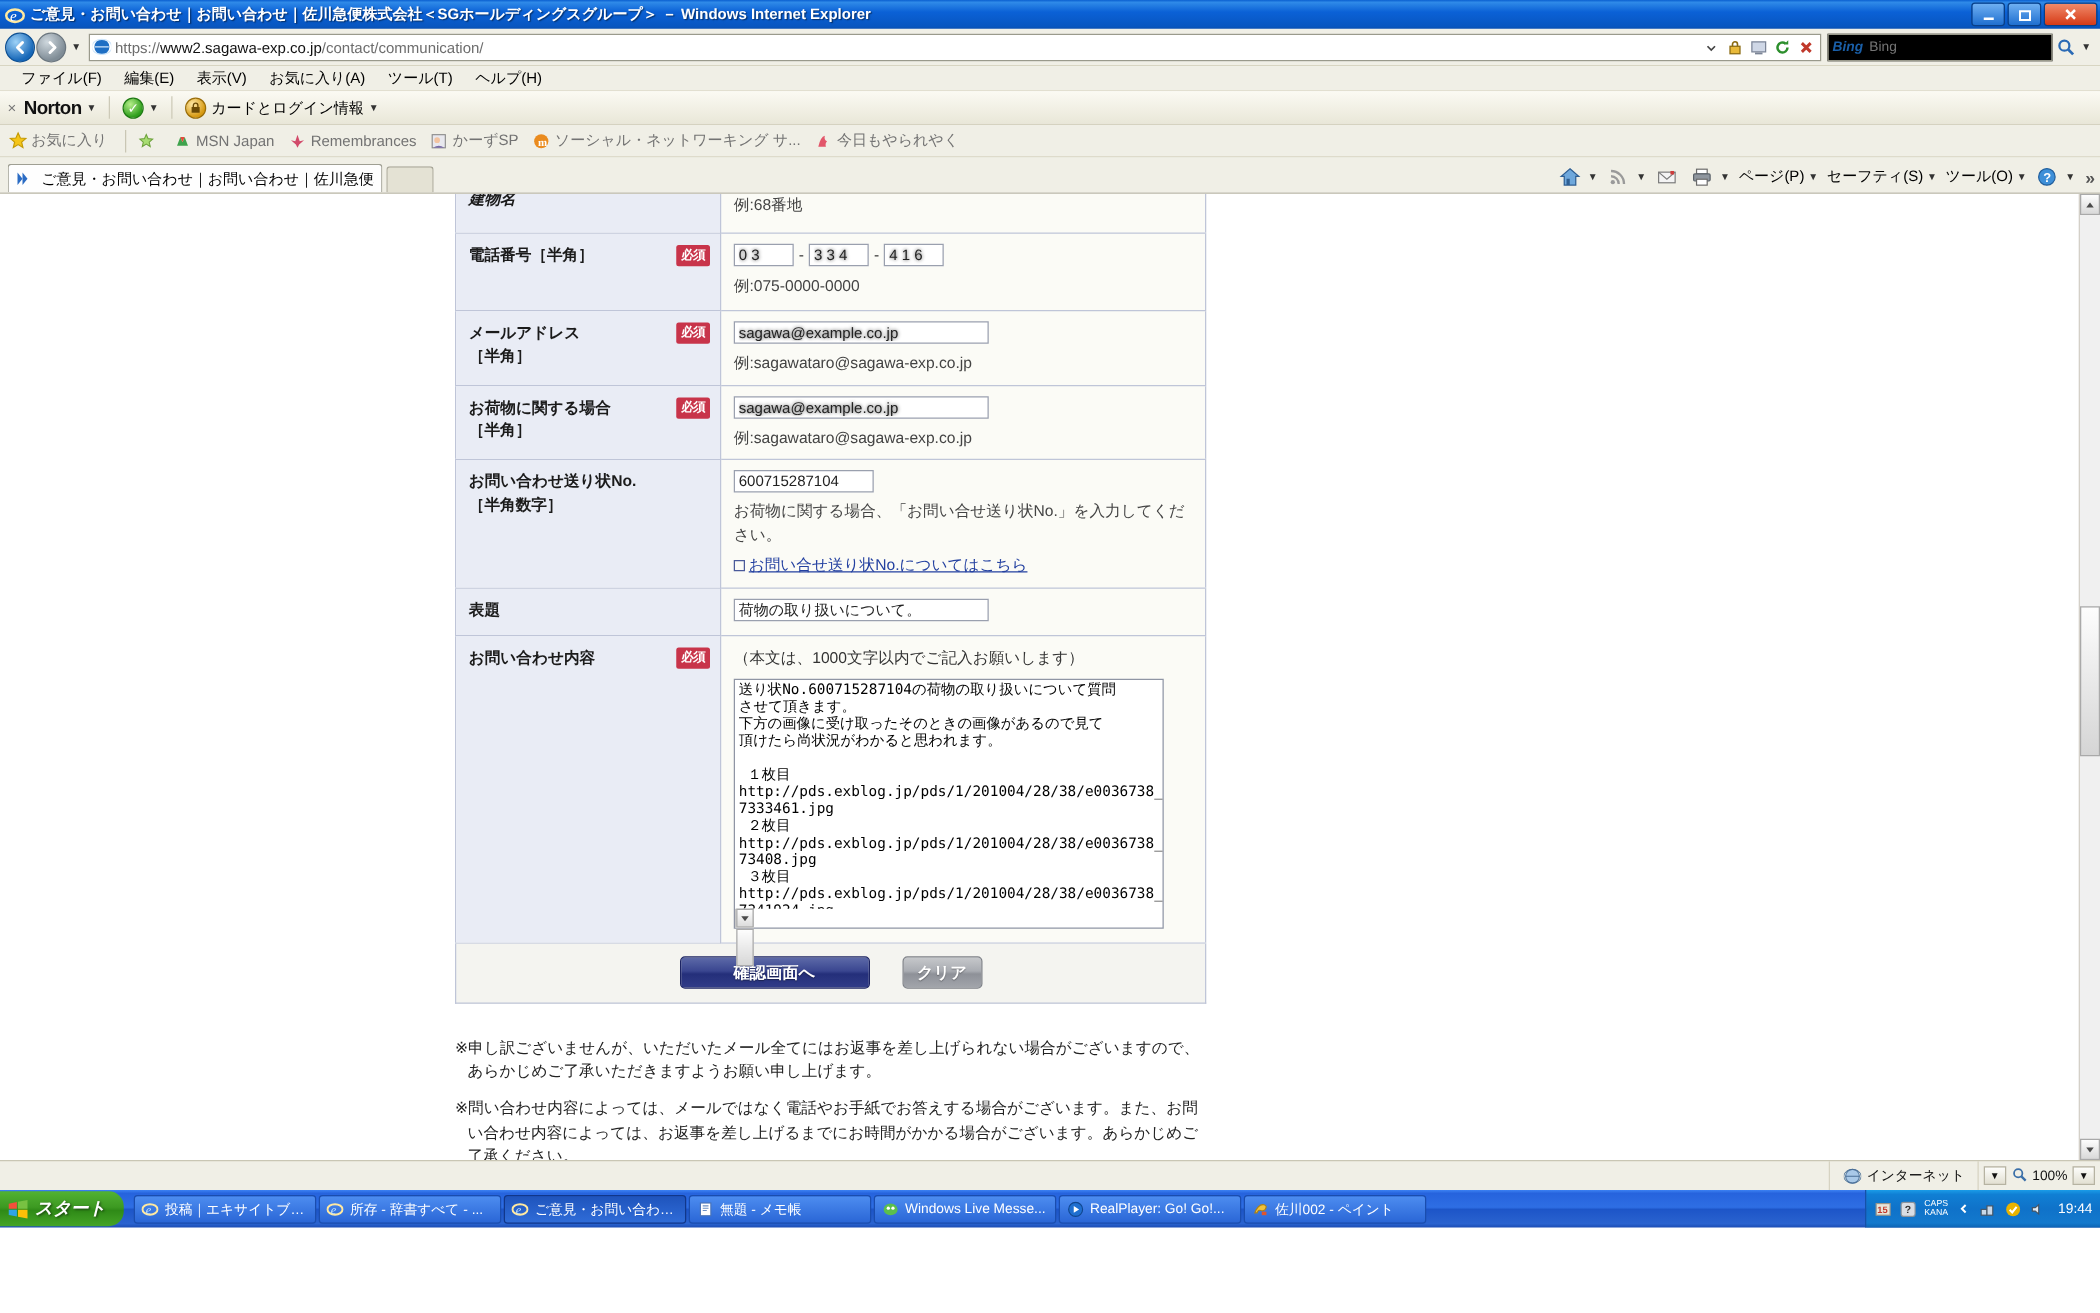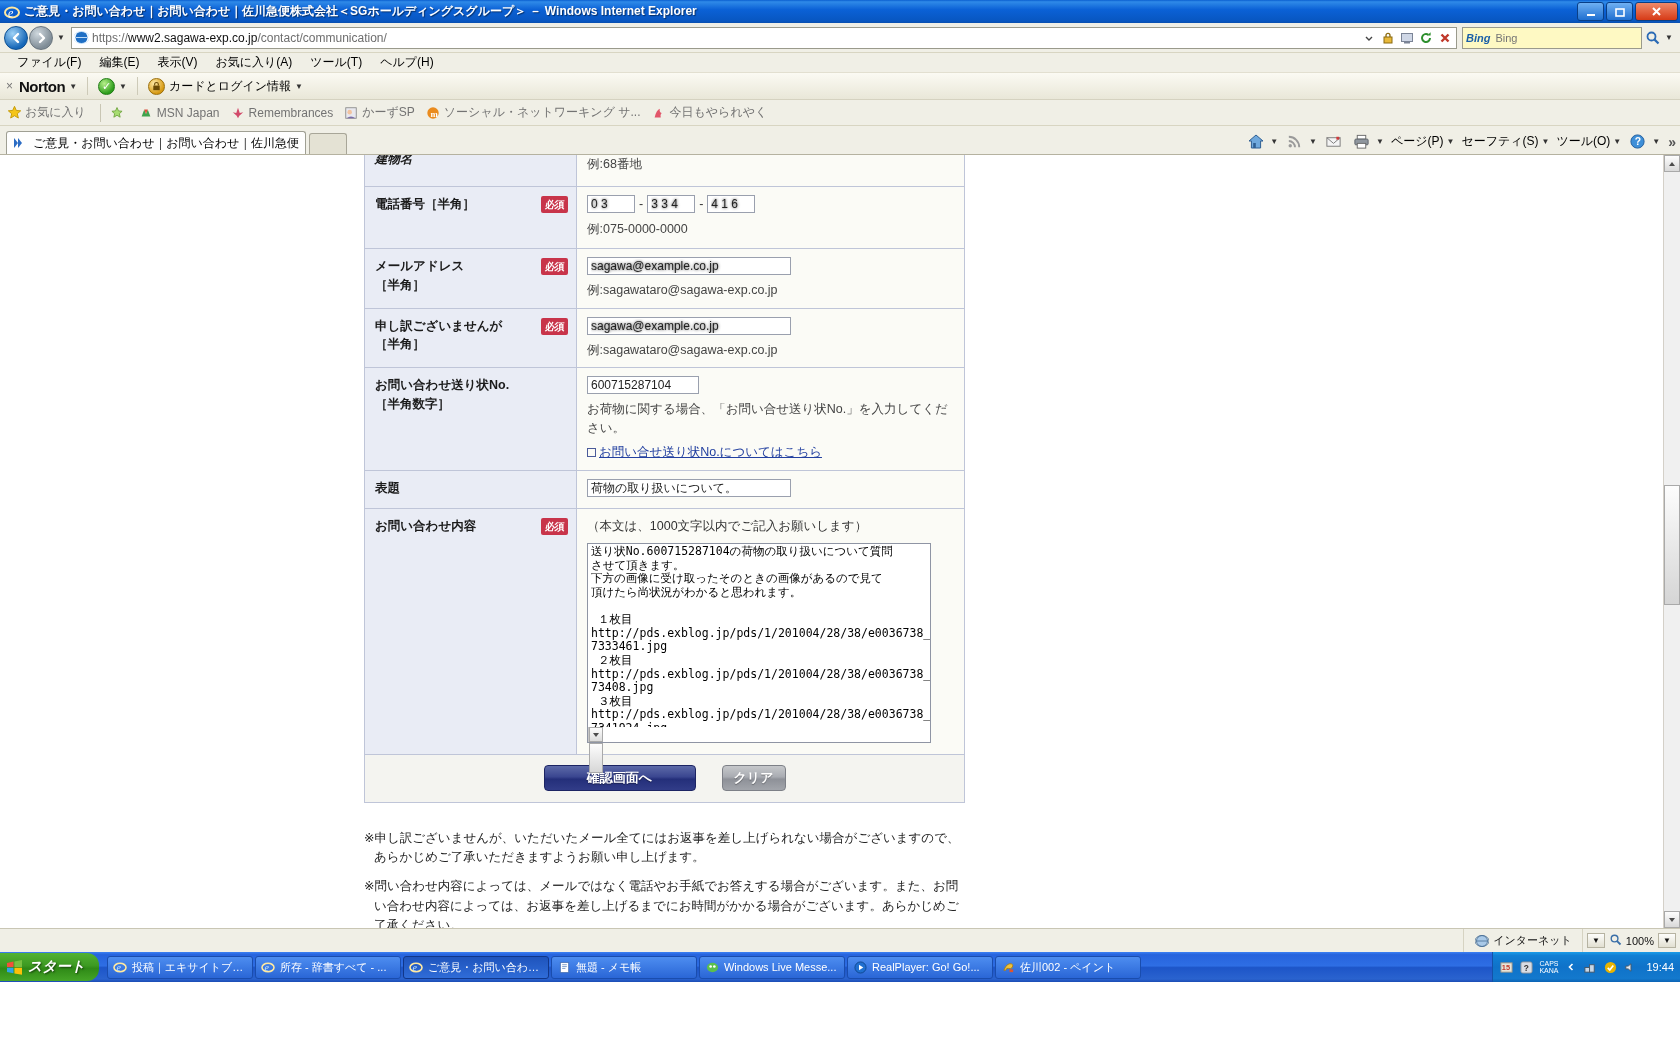--- a/index.html
+++ b/index.html
@@ -37,21 +37,21 @@
   .nav-drop{ width:14px;height:20px; display:flex;align-items:center;justify-content:center; color:#333; font-size:8px;}
   .urlbox{
     flex:1; height:22px; background:#fff; border:1px solid #9a9a8c; margin:0 3px;
     display:flex; align-items:center; padding:0 2px; overflow:hidden;
   }
   .url-globe{ width:15px;height:15px;margin-right:3px;flex:0 0 auto;}
   .url-text{ font-size:12px; color:#111; white-space:nowrap; flex:1; overflow:hidden;}
   .url-text .dim{ color:#6d6d6d; }
   .url-ico{ width:17px;height:18px;margin:0 1px;flex:0 0 auto;display:flex;align-items:center;justify-content:center;}
   .searchbox{
-    width:180px;height:22px;background:#fef9c3;border:1px solid #9a9a8c;display:flex;align-items:center;
+    width:180px;height:22px;background:#000000;border:1px solid #9a9a8c;display:flex;align-items:center;
     padding:0 3px; margin-left:2px;
   }
   .searchbox .bing{ font-size:11px;color:#1a5fa8;font-weight:bold;font-style:italic;margin-right:3px;}
   .searchbox input{ border:0;outline:0;font-size:11px;color:#888;width:100%;font-family:inherit;background:transparent;}
   .mag{ width:18px;height:18px;display:flex;align-items:center;justify-content:center;margin-left:2px;}
 
   
   .menubar{ height:20px;background:#f0efe6;display:flex;align-items:center;padding-left:8px;
     border-bottom:1px solid #e2dfd0; }
   .menubar .mi{ font-size:12px;color:#000;padding:2px 9px;white-space:nowrap;}
@@ -497,21 +497,21 @@
             <span class="req">必須</span>
           </td>
           <td class="val">
             <input class="txt blur" style="width: 204px; margin-bottom: 6px;" type="text" value="sagawa@example.co.jp">
             <div class="ex">例:sagawataro@sagawa-exp.co.jp</div>
           </td>
         </tr>
 
         <tr>
           <td class="lbl" style="height:59px;">
-            <div>申し訳ございませんが</div>
+            <div>お荷物に関する場合</div>
             <div>［半角］</div>
             <span class="req">必須</span>
           </td>
           <td class="val">
             <input class="txt blur" style="width: 204px; margin-bottom: 6px;" type="text" value="sagawa@example.co.jp">
             <div class="ex">例:sagawataro@sagawa-exp.co.jp</div>
           </td>
         </tr>
 
         <tr>

